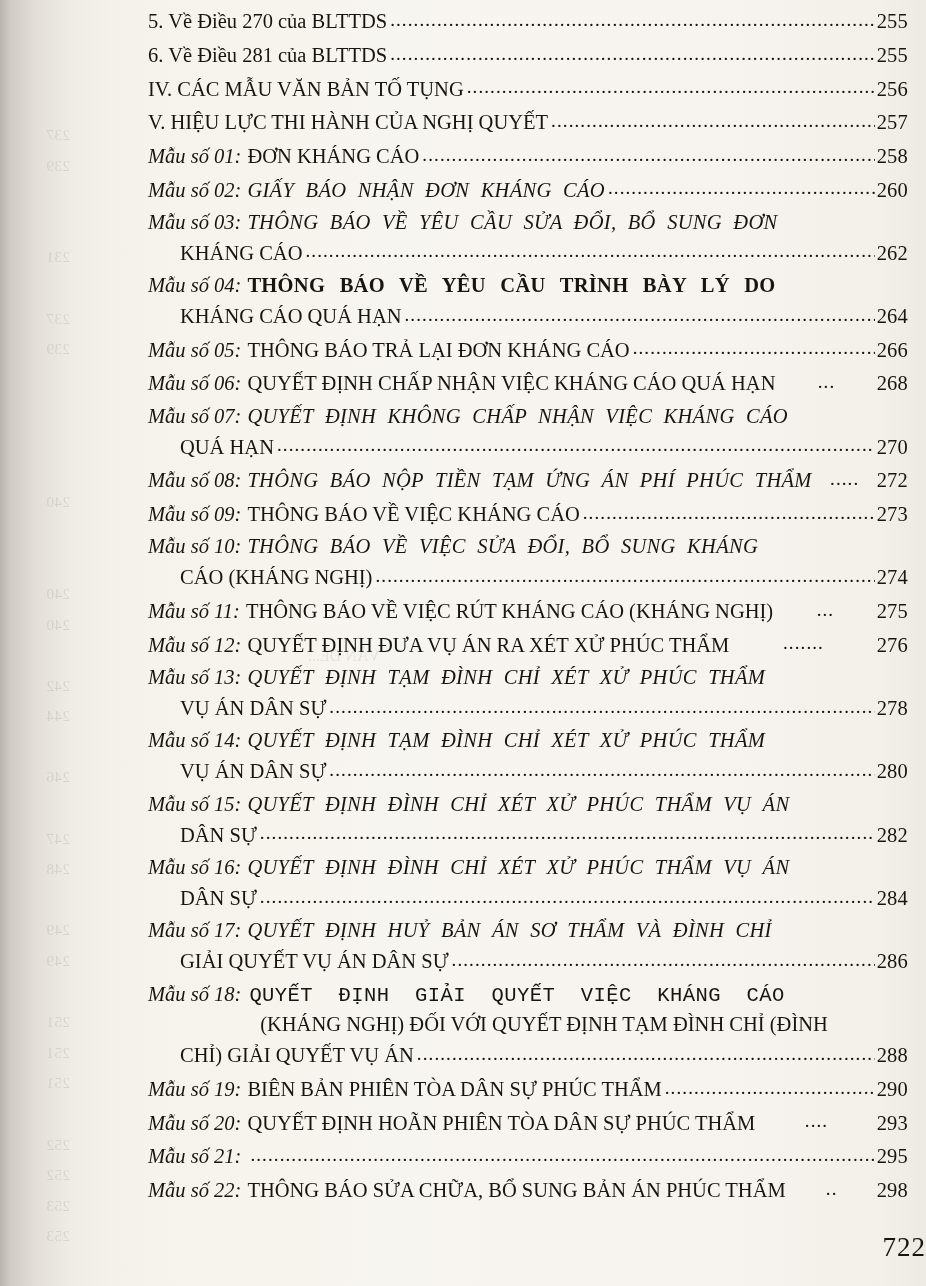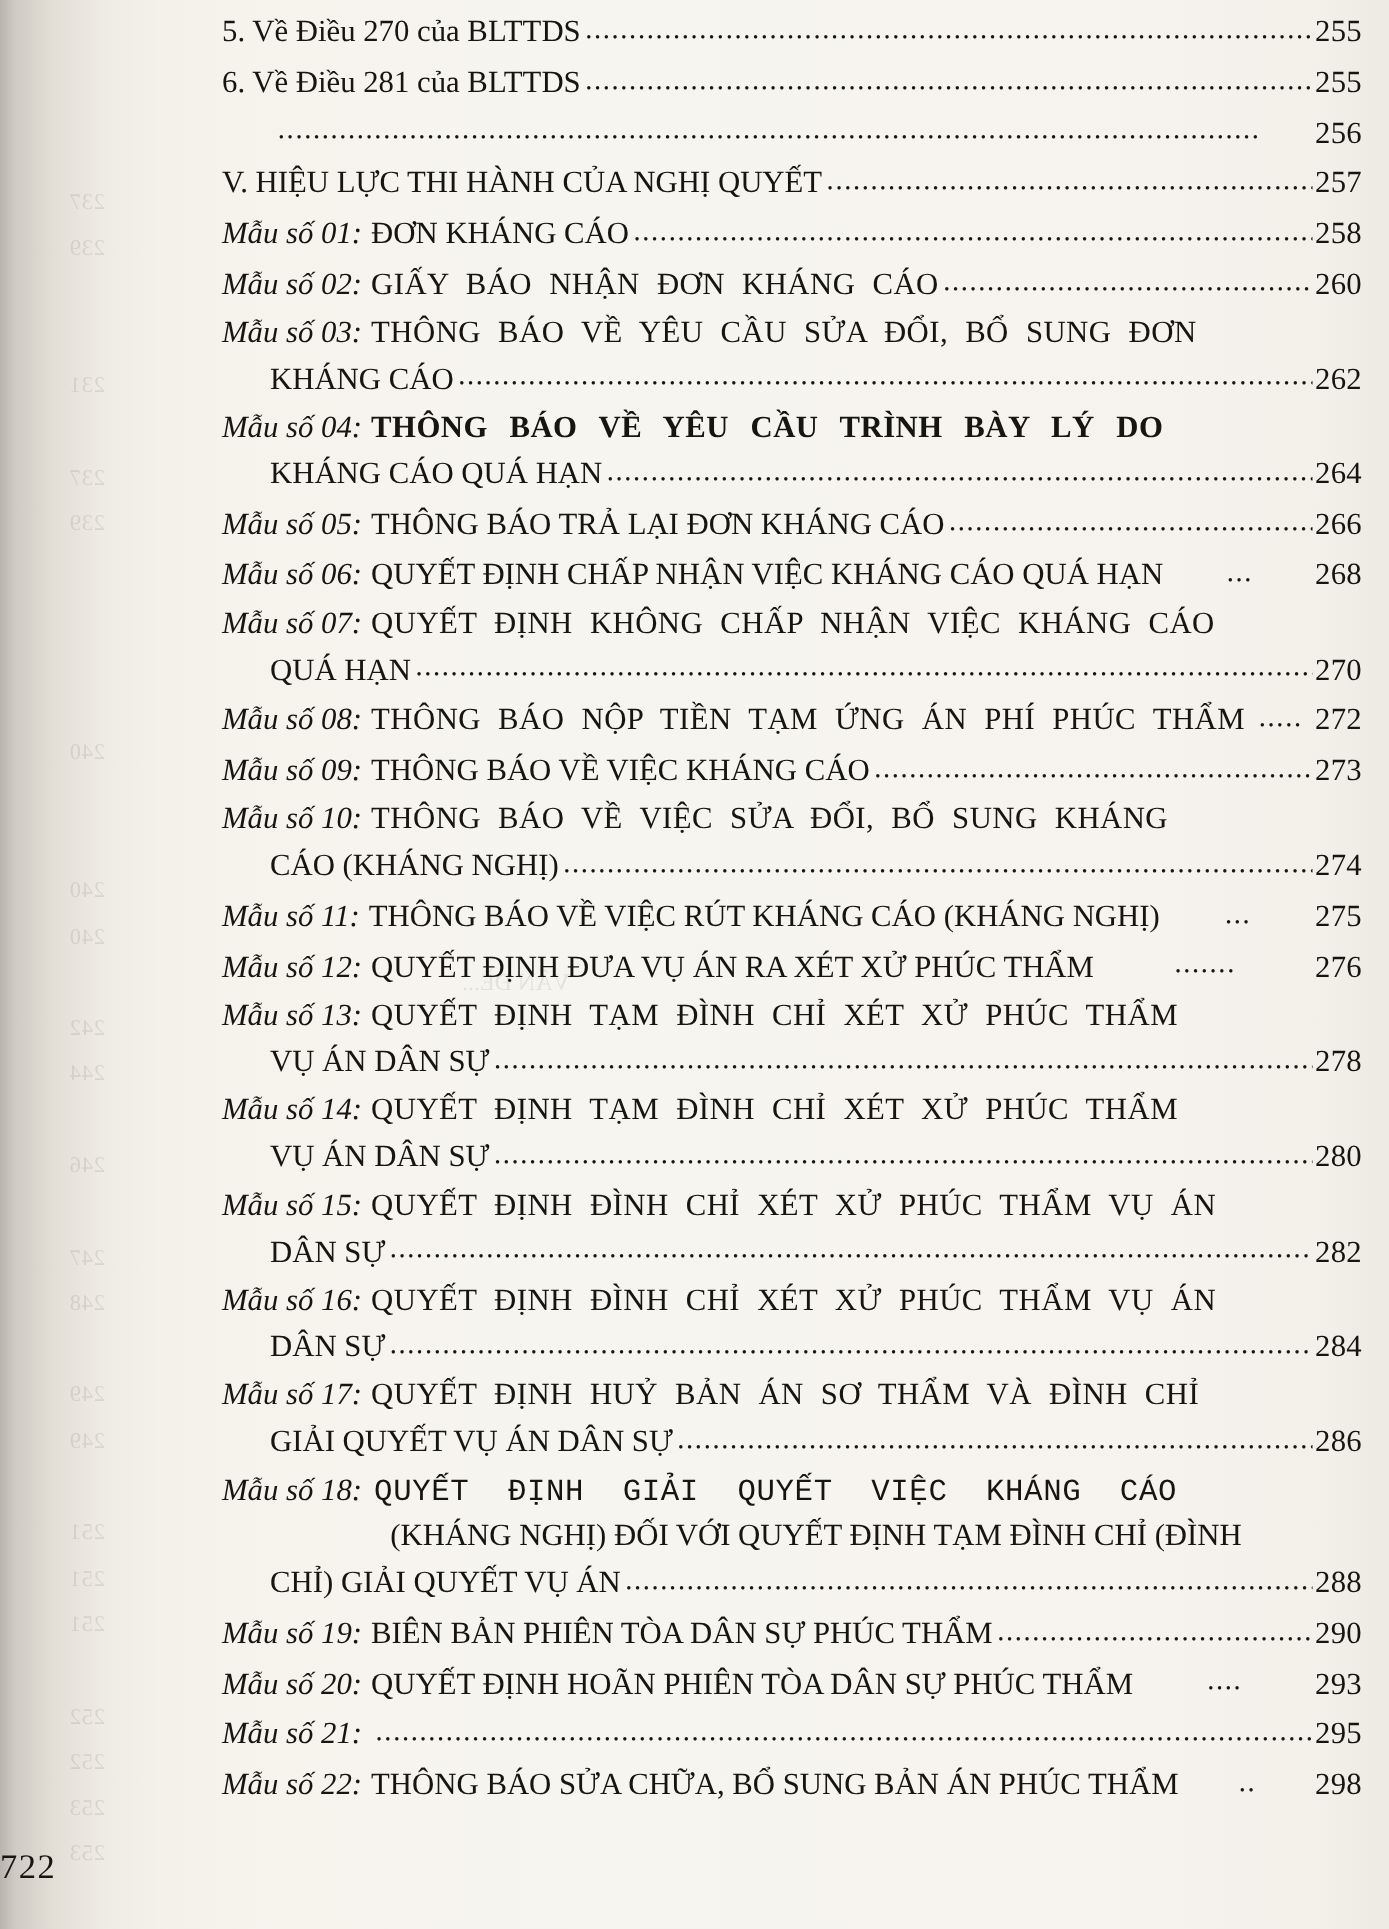--- a/index.html
+++ b/index.html
@@ -132,29 +132,29 @@
     display: flex;
     justify-content: space-between;
     width: 100%;
   }
 
   .folio {
     position: absolute;
     left: 0;
     right: 0;
     top: 1232px;
-    text-align: left;
-    font-size: 23px;
+    text-align: right;
+    font-size: 27px;
     color: #17150f;
     letter-spacing: 1px;
     font-family: Liberation Serif, serif;
   }
 
   
-  .stretch1 { letter-spacing: 0.3px; word-spacing: 6px; }
+  .stretch1 { letter-spacing: 0.3px; word-spacing: 6px; font-style: italic; }
   .stretch2 { letter-spacing: 0.3px; word-spacing: 9px; font-weight: bold; }
   .stretch3 { letter-spacing: 0.4px; word-spacing: 13px; font-family: Liberation Mono, monospace; }
 </style>
 </head>
 <body>
 
 <div class="page">
 
   <div class="bleed">237
 239
@@ -206,20 +206,21 @@
       <span class="pg">255</span>
     </div>
 
     <div class="entry">
       <span class="txt">6. Về Điều 281 của BLTTDS</span>
       <span class="lead">................................................................................................................</span>
       <span class="pg">255</span>
     </div>
 
     <div class="entry">
+      <span class="txt">IV. CÁC MẪU VĂN BẢN TỐ TỤNG</span>
       <span class="lead">................................................................................................................</span>
       <span class="pg">256</span>
     </div>
 
     <div class="entry">
       <span class="txt">V. HIỆU LỰC THI HÀNH CỦA NGHỊ QUYẾT</span>
       <span class="lead">................................................................................................................</span>
       <span class="pg">257</span>
     </div>
 

